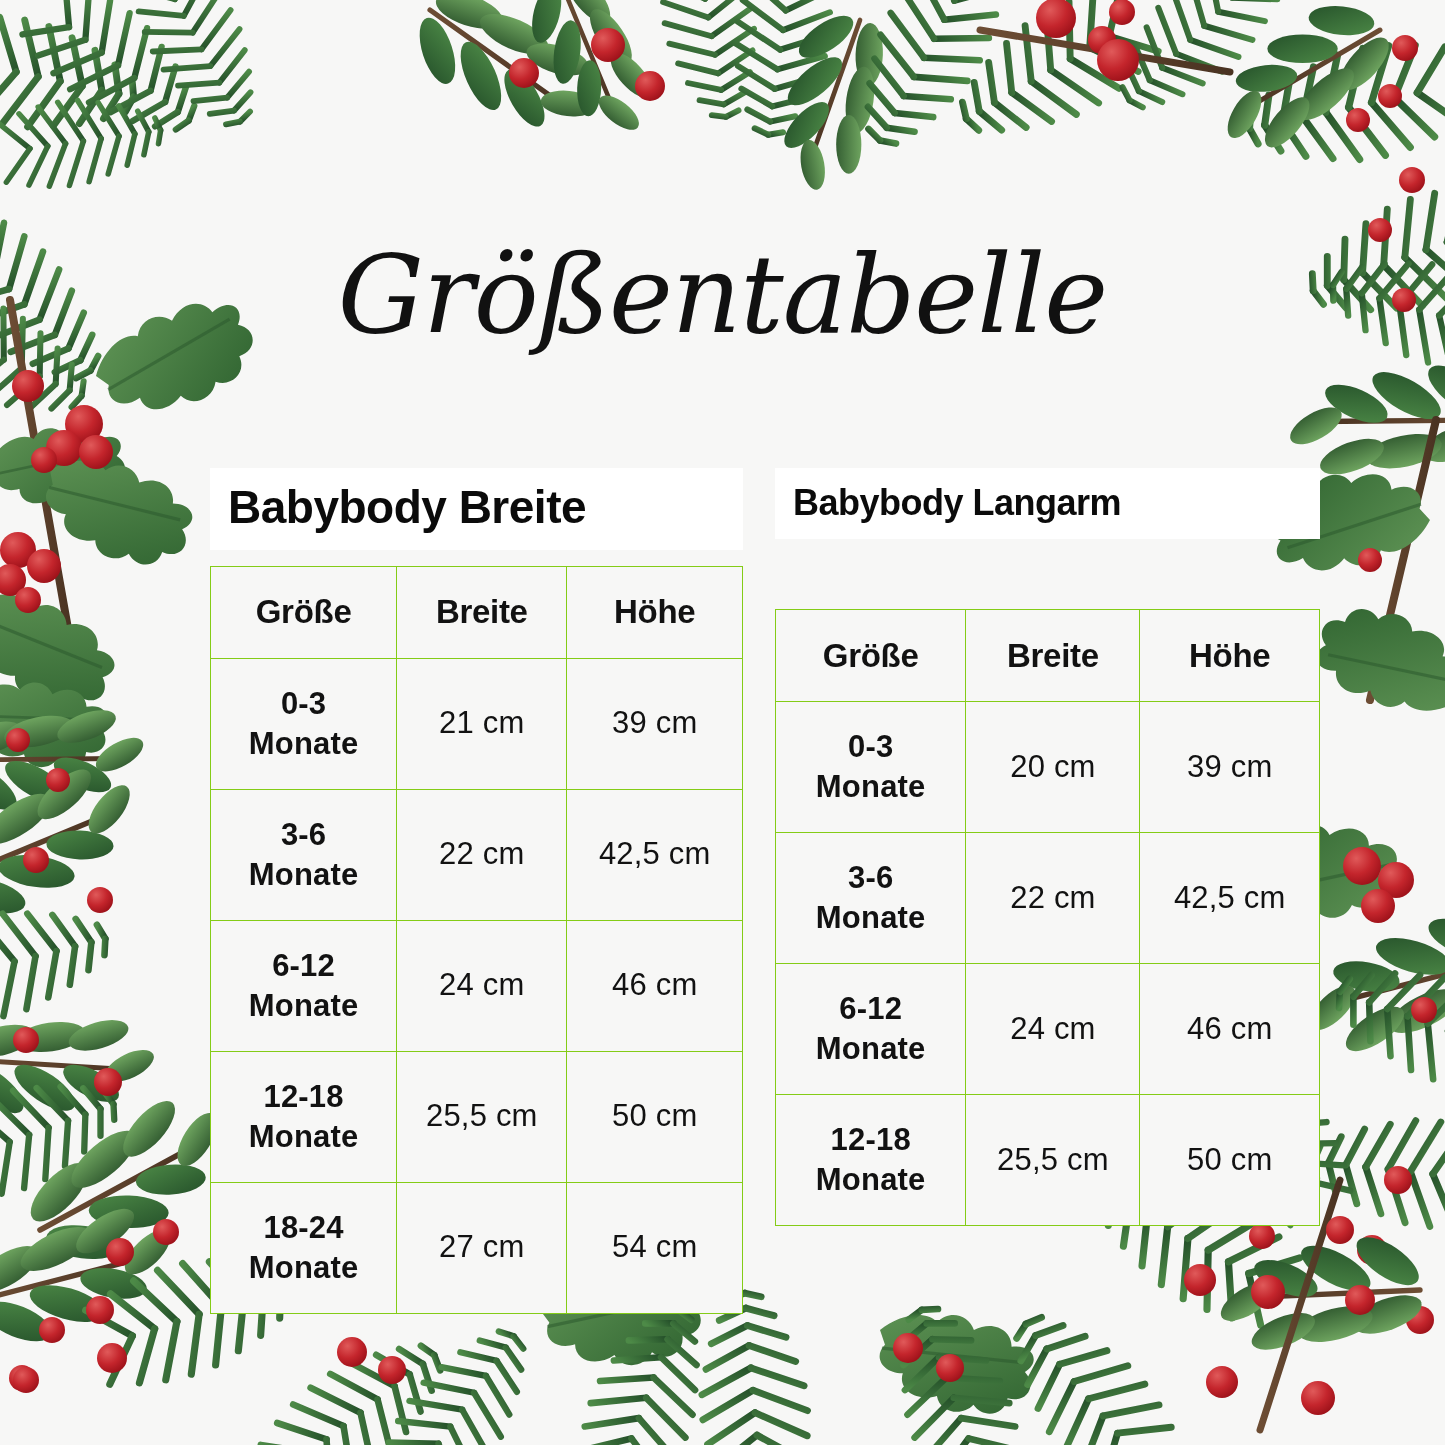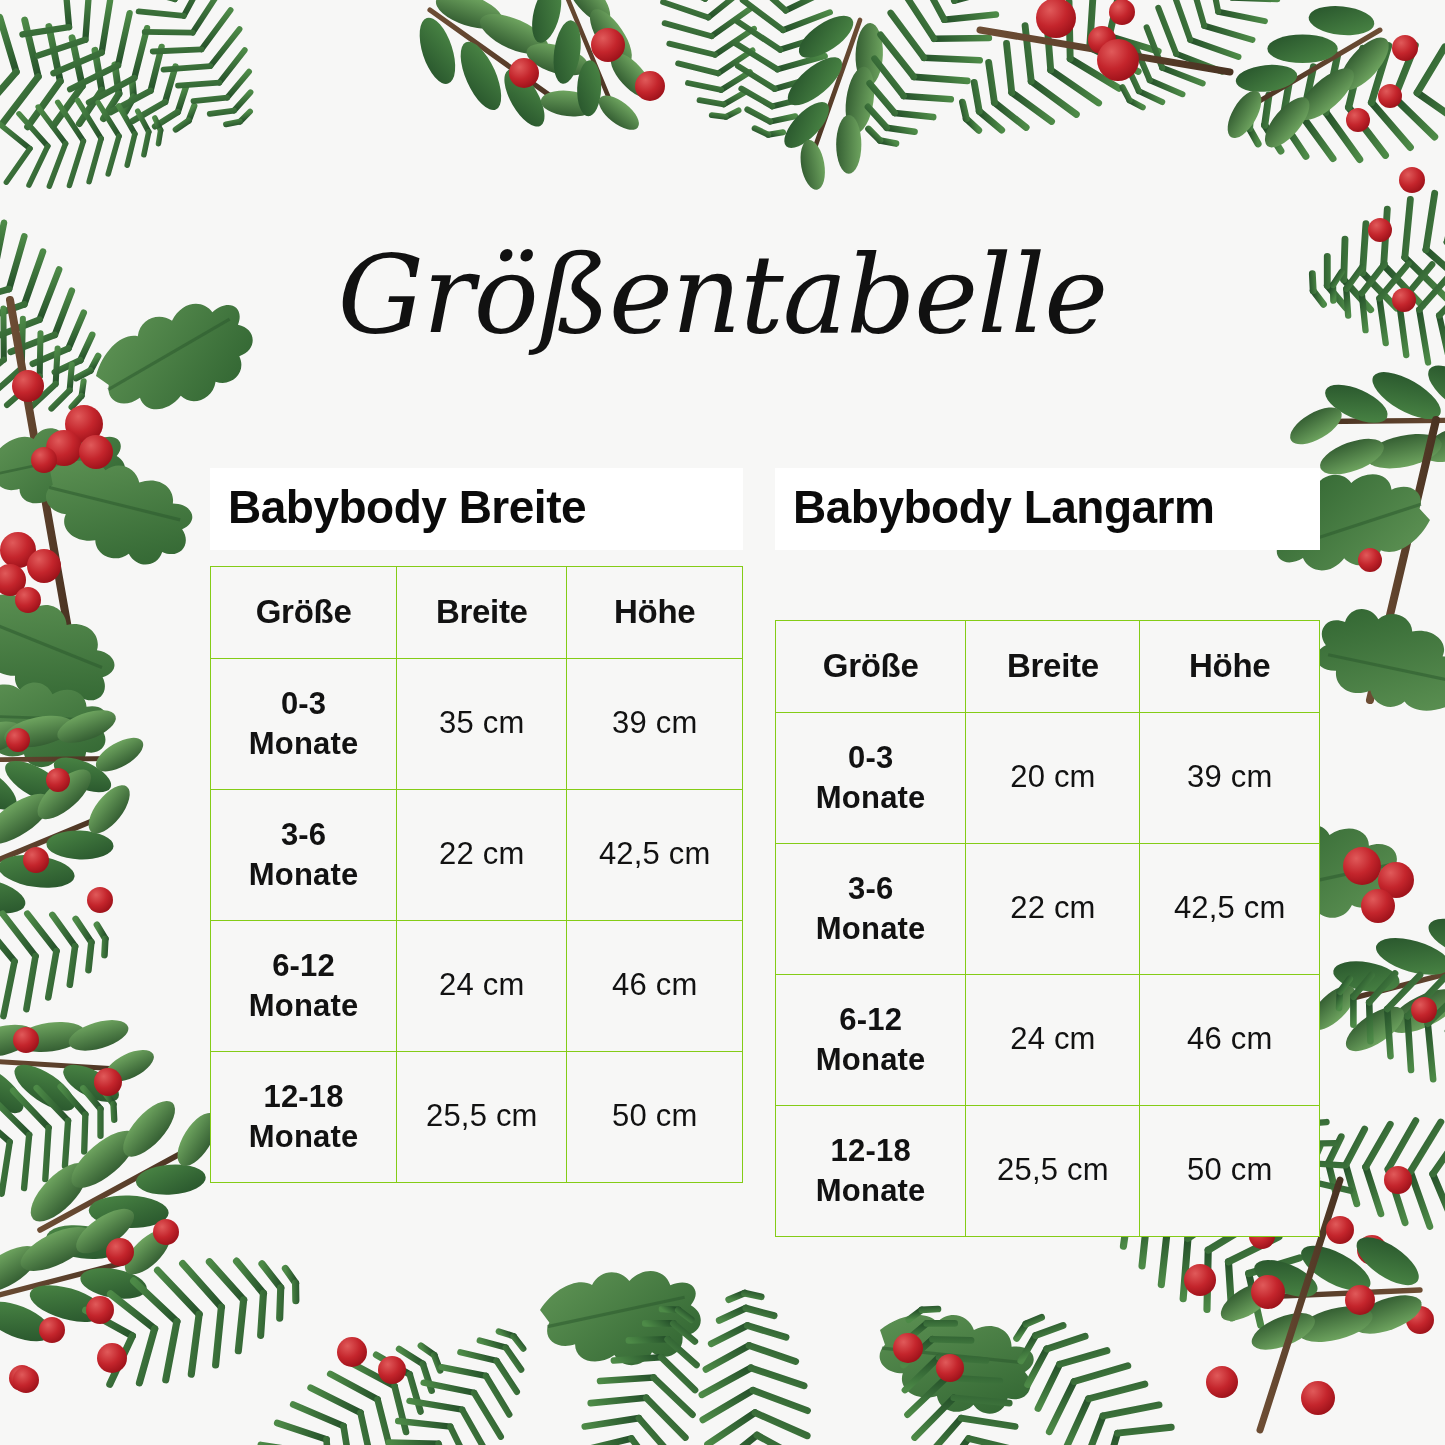--- a/index.html
+++ b/index.html
@@ -60,21 +60,21 @@
   .chart-banner {
     background: #ffffff;
     padding: 16px 18px 18px 18px;
     font-weight: 700;
     font-size: 46px;
     line-height: 1.04;
     letter-spacing: -0.5px;
     color: #0b0b0b;
     white-space: nowrap;
   }
-  #chart-right .chart-banner { font-size: 46px; }
+  #chart-right .chart-banner { font-size: 36px; }
 
   .banner-gap-left  { height: 16px; }
   .banner-gap-right { height: 70px; }
 
   table.size-table {
     width: 100%;
     border-collapse: collapse;
     table-layout: fixed;
     background: #f7f7f6;
   }
@@ -331,21 +331,21 @@
           <th>Breite</th>
           <th>Höhe</th>
         </tr>
       </thead>
       <tbody>
         <tr>
           <td class="size-cell">
             <span>0-3</span><br>
             <span>Monate</span>
           </td>
-          <td class="nowrap">35 cm</td>
+          <td class="nowrap">21 cm</td>
           <td class="nowrap">39 cm</td>
         </tr>
         <tr>
           <td class="size-cell">
             <span>3-6</span><br>
             <span>Monate</span>
           </td>
           <td class="nowrap">22 cm</td>
           <td class="nowrap">42,5 cm</td>
         </tr>
@@ -357,20 +357,28 @@
           <td class="nowrap">24 cm</td>
           <td class="nowrap">46 cm</td>
         </tr>
         <tr>
           <td class="size-cell">
             <span>12-18</span><br>
             <span>Monate</span>
           </td>
           <td class="nowrap">25,5 cm</td>
           <td class="nowrap">50 cm</td>
+        </tr>
+        <tr>
+          <td class="size-cell">
+            <span>18-24</span><br>
+            <span>Monate</span>
+          </td>
+          <td class="nowrap">27 cm</td>
+          <td class="nowrap">54 cm</td>
         </tr>
       </tbody>
     </table>
   </div>
 
   <div class="chart-block" id="chart-right">
     <div class="chart-banner">Babybody Langarm</div>
     <div class="banner-gap-right"></div>
     <table class="size-table">
       <colgroup>

